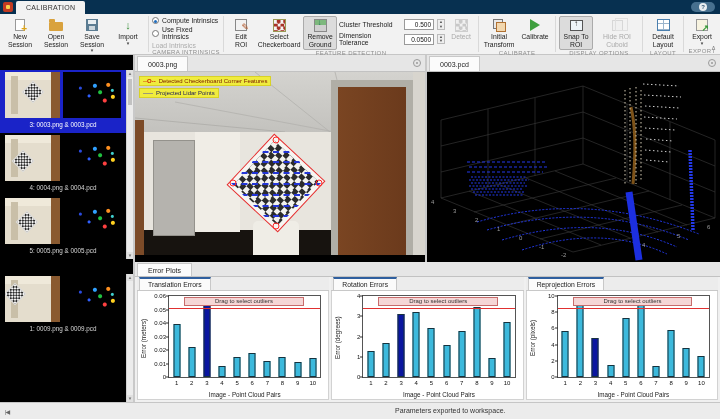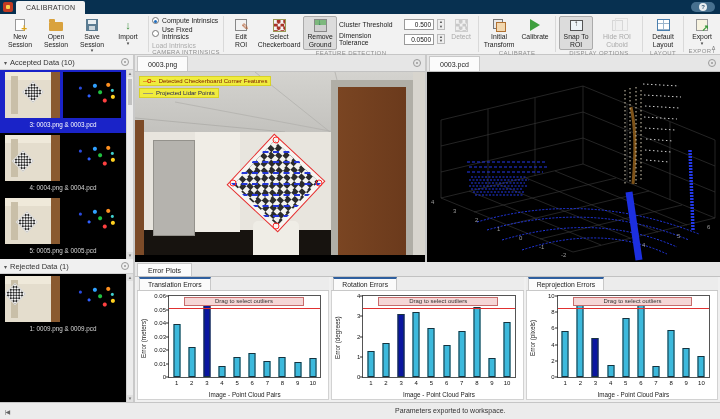--- a/index.html
+++ b/index.html
@@ -307,25 +307,20 @@
             <span>Export</span>
             <span class="drop">▾</span>
           </div>
       </div>
       <div class="sec-label">EXPORT</div>
     </div>
     <div class="collapse-arrow">∧</div>
   </div>
 
   <div class="left-panel">
-    <div class="panel-header" style="top:0;">
-      <span class="tri">▾</span>
-      <span>Accepted Data (10)</span>
-      <span class="hdr-circ"></span>
-    </div>
 
     <div class="db-item selected" style="top:15px;">
       <div class="pair">
         <div class="cam-thumb">
             <span class="mini-cb" style="left:20px; top:12px;"></span>
           </div>
         <div class="pcd-thumb"></div>
       </div>
       <div class="db-caption">3: 0003.png &amp; 0003.pcd</div>
     </div>
@@ -346,25 +341,20 @@
         <div class="pcd-thumb"></div>
       </div>
       <div class="db-caption">5: 0005.png &amp; 0005.pcd</div>
     </div>
     <div class="vscroll" style="top:15px; height:189px;">
       <span class="sa" style="top:0;">▲</span>
       <span class="thumb"></span>
       <span class="sa" style="bottom:0;">▼</span>
     </div>
 
-    <div class="panel-header" style="top:204px;">
-      <span class="tri">▾</span>
-      <span>Rejected Data (1)</span>
-      <span class="hdr-circ"></span>
-    </div>
     <div class="db-item" style="top:219px;">
       <div class="pair">
         <div class="cam-thumb">
             <span class="mini-cb" style="left:2px; top:10px;"></span>
           </div>
         <div class="pcd-thumb"></div>
       </div>
       <div class="db-caption">1: 0009.png &amp; 0009.pcd</div>
     </div>
     <div class="vscroll" style="top:219px; height:128px;">

